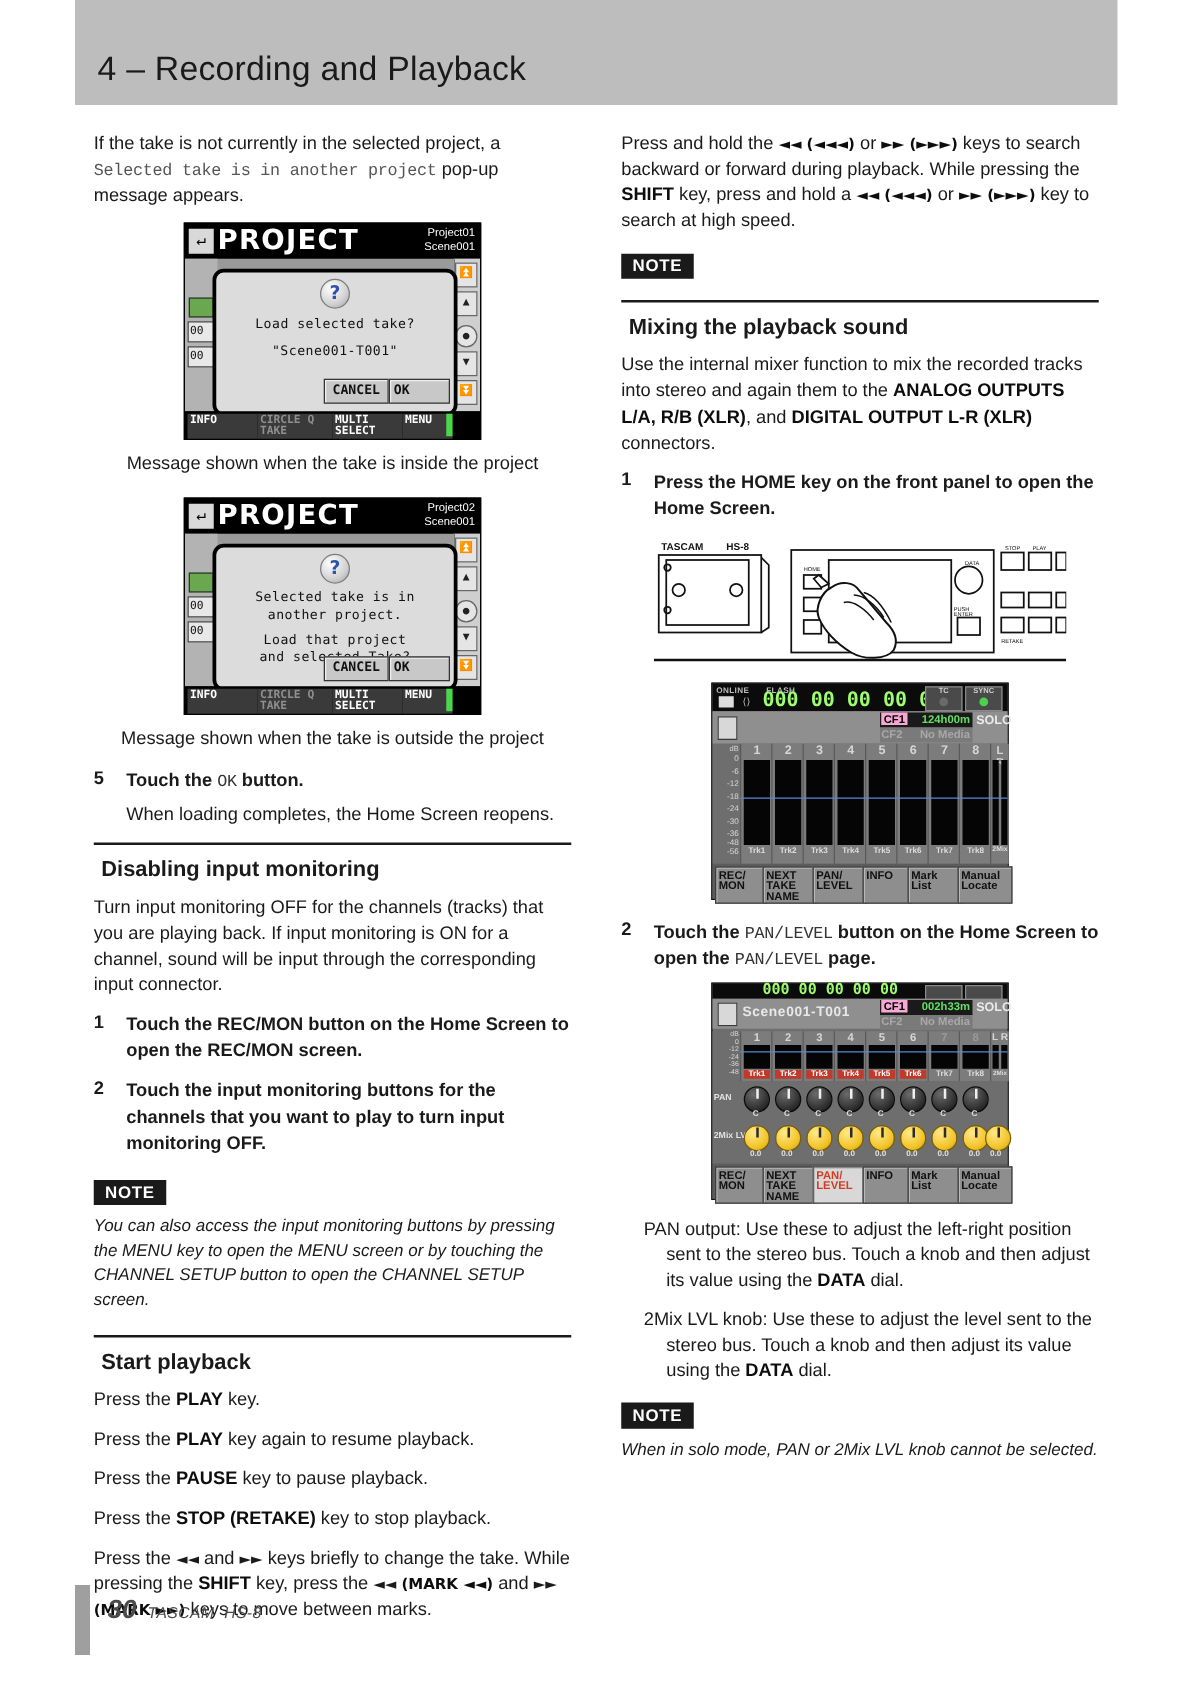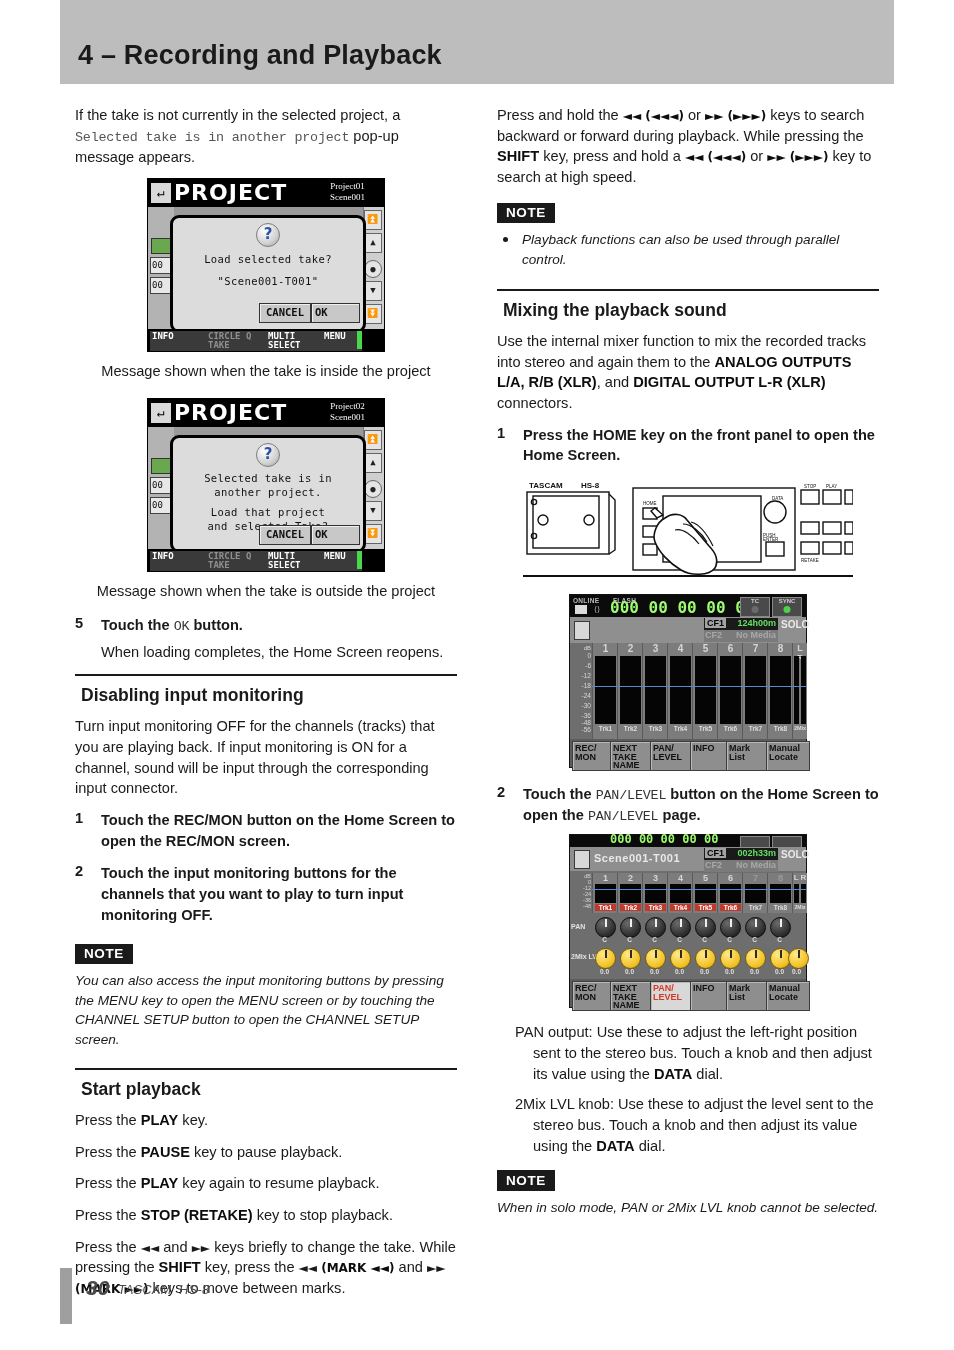--- a/index.html
+++ b/index.html
@@ -11,21 +11,21 @@
   }
   .page{position:relative;width:954px;height:1350px;}
 
   
   .header-band{
     position:absolute;left:60px;top:0;width:834px;height:84px;
     background:#bdbdbd;
   }
   .header-title{
     position:absolute;left:78px;top:40px;
-    font-size:27px;font-weight:bold;color:#1a1a1a;letter-spacing:.2px;
+    font-size:27px;font-weight:normal;color:#1a1a1a;letter-spacing:.2px;
   }
 
   
   .col{position:absolute;top:105px;width:382px;}
   .col-left{left:75px;}
   .col-right{left:497px;}
 
   p{margin:0 0 11px 0;font-size:14.6px;line-height:1.42;}
   .mono{font-family:"Liberation Mono", monospace;font-size:13.4px;letter-spacing:-0.2px;color:#555;}
   b,strong{font-weight:bold;color:#0d0d0d;}
@@ -77,22 +77,22 @@
   }
   .proj-back{
     position:absolute;left:3px;top:4px;width:20px;height:20px;
     background:#d9d9d9;color:#000;font-size:13px;text-align:center;line-height:20px;
   }
   .proj-word{
     position:absolute;left:26px;top:1px;color:#fff;font-size:22px;font-weight:bold;
     letter-spacing:1px;font-family:"DejaVu Sans", sans-serif;
   }
   .proj-meta{
-    position:absolute;right:19px;top:2px;color:#fff;font-size:9px;line-height:11px;
-    text-align:center;font-family:Liberation Serif, serif;
+    position:absolute;right:4px;top:2px;color:#fff;font-size:9px;line-height:11px;
+    text-align:right;font-family:Liberation Sans, sans-serif;
   }
   .proj-body{
     position:absolute;left:0;top:28px;width:236px;height:122px;background:#9a9a9a;
   }
   .proj-sidebar-l{position:absolute;left:0;top:28px;width:26px;height:122px;background:#b3b3b3;}
   .proj-sb-icon{position:absolute;left:3px;top:31px;width:18px;height:14px;background:#6aa84f;border:1px solid #333;}
   .proj-cell{position:absolute;left:2px;width:22px;height:15px;background:#e8e8e8;border:1px solid #444;
     font-size:9px;color:#111;line-height:14px;padding-left:1px;}
   .proj-sidebar-r{position:absolute;right:0;top:28px;width:20px;height:122px;background:#cfcfcf;border-left:1px solid #777;}
   .sb-btn{position:absolute;right:2px;width:16px;height:18px;background:#e5e5e5;border:1px solid #666;
@@ -136,21 +136,21 @@
        font-family:"DejaVu Sans Mono", monospace;}
   .hs-tc{position:absolute;right:36px;top:2px;width:28px;height:18px;background:#4a4a4a;border:1px solid #888;}
   .hs-sync{position:absolute;right:4px;top:2px;width:28px;height:18px;background:#4a4a4a;border:1px solid #888;}
   .hs-tc span,.hs-sync span{position:absolute;left:0;top:0;width:100%;text-align:center;
       color:#cfcfcf;font-size:6px;font-weight:bold;}
   .led{position:absolute;left:50%;top:8px;transform:translateX(-50%);width:7px;height:7px;border-radius:50%;}
   .hs-row2{position:absolute;left:0;top:22px;width:236px;height:26px;background:#8f8f8f;}
   .take-name{position:absolute;left:24px;top:26px;color:#e8e8e8;font-size:11px;font-weight:bold;letter-spacing:.5px;}
   .doc-icon{position:absolute;left:4px;top:26px;width:14px;height:17px;background:#d8d8d8;border:1px solid #3a3a3a;}
   .cf1{position:absolute;left:134px;top:23px;width:74px;height:12px;background:#1a1a1a;}
-  .cf1 .k{position:absolute;left:1px;top:0;background:#a3a3a3;color:#000;font-size:9px;font-weight:bold;padding:0 2px;}
+  .cf1 .k{position:absolute;left:1px;top:0;background:#f9a8d4;color:#000;font-size:9px;font-weight:bold;padding:0 2px;}
   .cf1 .v{position:absolute;right:2px;top:0;color:#63e063;font-size:9px;font-weight:bold;}
   .cf2{position:absolute;left:134px;top:35px;width:74px;height:12px;background:#7a7a7a;}
   .cf2 .k{position:absolute;left:1px;top:0;color:#a8a8a8;font-size:9px;font-weight:bold;}
   .cf2 .v{position:absolute;right:2px;top:0;color:#a8a8a8;font-size:9px;font-weight:bold;}
   .solo{position:absolute;left:211px;top:24px;color:#eaeaea;font-size:10px;font-weight:bold;}
   .meter-area{position:absolute;left:0;top:48px;width:236px;background:#6e6e6e;}
   .scale{position:absolute;left:1px;top:0;width:20px;color:#d8d8d8;font-size:6.5px;line-height:7.5px;text-align:right;}
   .chstrip{position:absolute;top:0;background:#7c7c7c;border-left:1px solid #5a5a5a;}
   .chnum{position:absolute;left:0;top:0;width:100%;text-align:center;color:#d6d6d6;font-size:10px;font-weight:bold;}
   .mbar{position:absolute;background:#050505;}
@@ -323,42 +323,41 @@
     <div class="note-tag">NOTE</div>
     <p class="note-body">You can also access the input monitoring buttons by pressing the MENU key to open the MENU screen or by touching the CHANNEL SETUP button to open the CHANNEL SETUP screen.</p>
 
     <div style="height:10px"></div>
     <h2><span>Start playback</span></h2>
 
     <p>
       <span>Press the </span><b>PLAY</b><span> key.</span>
     </p>
     <p>
+      <span>Press the </span><b>PLAY</b><span> key again to resume playback.</span>
+    </p>
+    <p>
       <span>Press the </span><b>PAUSE</b><span> key to pause playback.</span>
-    </p>
-    <p>
-      <span>Press the </span><b>PLAY</b><span> key again to resume playback.</span>
     </p>
     <p>
       <span>Press the </span><b>STOP (RETAKE)</b><span> key to stop playback.</span>
     </p>
     <p>
       <span>Press the </span><span class="arrow">◄◄</span><span> and </span><span class="arrow">►►</span><span> keys briefly to change the take. While pressing the </span><b>SHIFT</b><span> key, press the </span><span class="arrow">◄◄</span> <b class="arrow">(MARK ◄◄)</b><span> and </span><span class="arrow">►►</span> <b class="arrow">(MARK ►►)</b><span> keys to move between marks.</span>
     </p>
   </div>
 
   <div class="col col-right">
 
     <p>
       <span>Press and hold the </span><b class="arrow">◄◄</b> <b class="arrow">(◄◄◄)</b><span> or </span><b class="arrow">►►</b> <b class="arrow">(►►►)</b><span> keys to search backward or forward during playback. While pressing the </span><b>SHIFT</b><span> key, press and hold a </span><b class="arrow">◄◄</b> <b class="arrow">(◄◄◄)</b><span> or </span><b class="arrow">►►</b> <b class="arrow">(►►►)</b><span> key to search at high speed.</span>
     </p>
 
     <div class="note-tag">NOTE</div>
     <ul class="note-list">
-      <li>Playback functions can also be used through parallel control.</li>
     </ul>
 
     <div style="height:10px"></div>
     <h2><span>Mixing the playback sound</span></h2>
 
     <p>
       <span>Use the internal mixer function to mix the recorded tracks into stereo and again them to the </span><b>ANALOG OUTPUTS L/A, R/B (XLR)</b><span>, and </span><b>DIGITAL OUTPUT L-R (XLR)</b><span> connectors.</span>
     </p>
 
     <div class="step">

